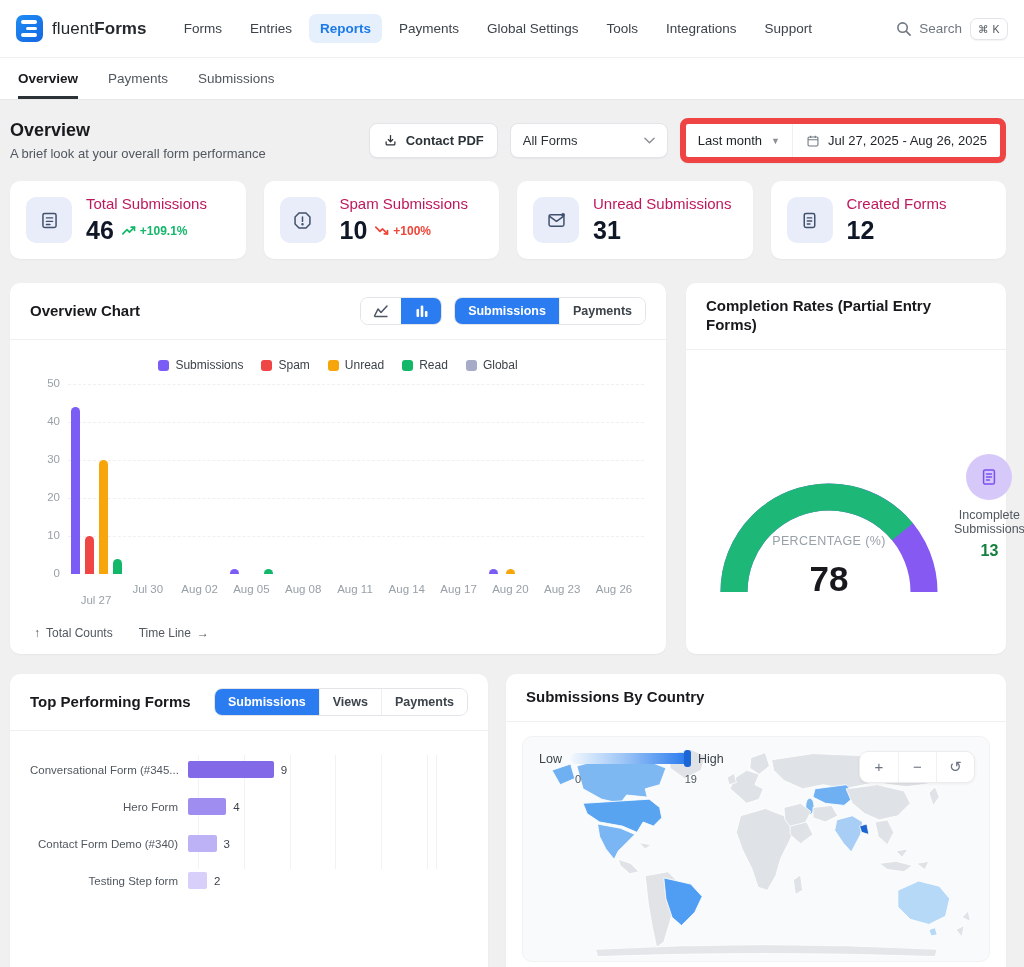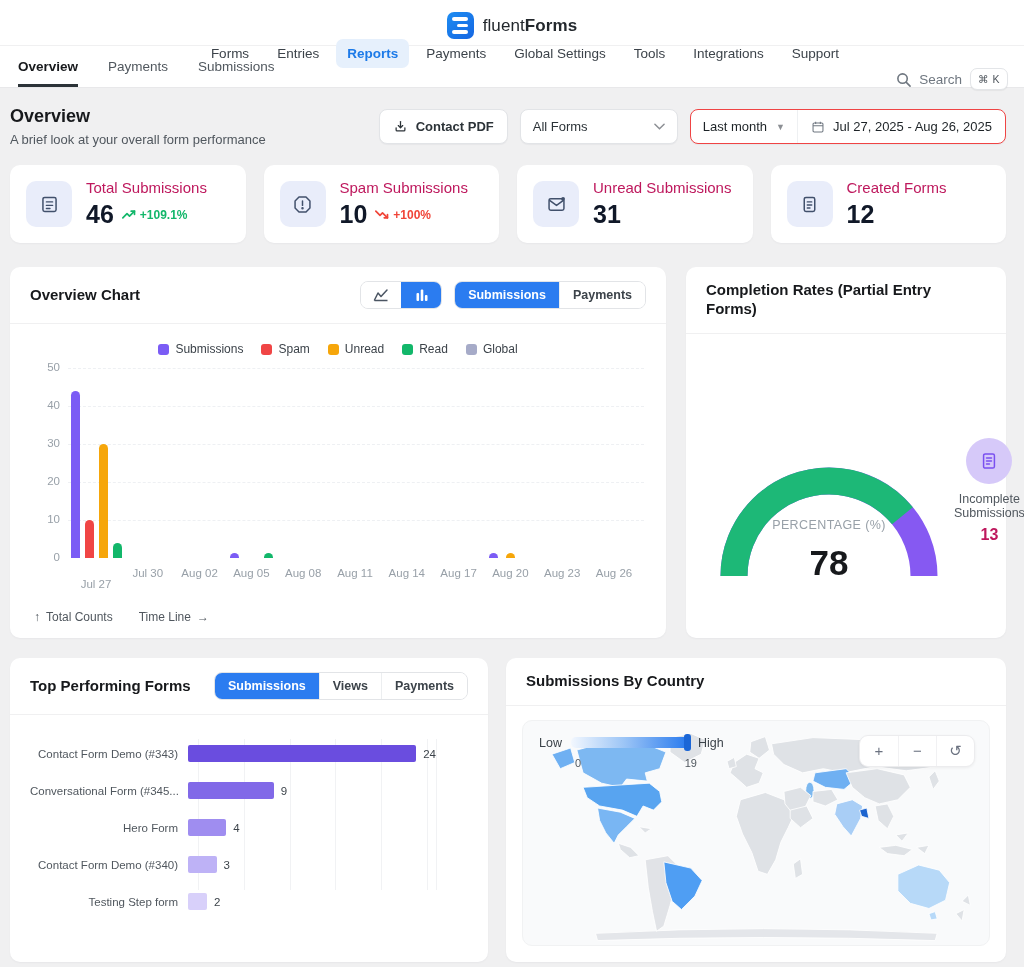--- a/index.html
+++ b/index.html
@@ -1,19 +1,19 @@
 <!DOCTYPE html>
 <html><head>
 <meta charset="utf-8">
 <style>
   * { box-sizing: border-box; margin: 0; padding: 0; }
   html,body { width:1024px; background:#f0f0f1; font-family:"Liberation Sans",sans-serif; color:#1d2327; }
 
   
-  .topbar { display:flex; align-items:center; height:46px; background:#fff; padding:12px 16px; border-bottom:1px solid #f0f0f1;flex-direction:column; }
+  .topbar { display:flex; align-items:center; height:58px; background:#fff; padding:6px 16px; border-bottom:1px solid #f0f0f1; }
   .brand { display:flex; align-items:center; gap:9px; }
   .logo { width:27px; height:27px; border-radius:7px; background:linear-gradient(140deg,#1e8df2,#1566e2); display:flex; flex-direction:column; justify-content:center; gap:3px; padding:0 5px; }
   .logo i { display:block; height:3.5px; border-radius:2px; background:#fff; }
   .logo i:nth-child(1){ width:16px; } .logo i:nth-child(2){ width:11px; margin-left:5px;} .logo i:nth-child(3){ width:16px; }
   .brand-text { font-size:17px; color:#23282d; letter-spacing:.1px; }
   .brand-text b { font-weight:700; }
   .mainnav { display:flex; align-items:center; gap:6px; margin-left:26px; }
   .navitem { font-size:13.5px; font-weight:500; color:#3c434a; padding:7px 11px; border-radius:7px; cursor:pointer; text-decoration:none; white-space:nowrap; }
   .navitem.active { background:#e6f0fc; color:#1c7ae8; font-weight:600; }
   .searchbox { margin-left:auto; display:flex; align-items:center; gap:8px; color:#6f7780; font-size:13.5px; cursor:pointer; }
@@ -26,21 +26,21 @@
 
   
   .content { padding:16px 18px 16px 10px; }
   .page-head { display:flex; justify-content:space-between; align-items:center; margin:2px 0 18px; }
   .page-title { font-size:18px; font-weight:700; color:#17191c; }
   .page-sub { font-size:13px; color:#50575e; margin-top:5px; }
   .head-controls { display:flex; align-items:center; gap:12px; }
   .btn-white { display:flex; align-items:center; gap:8px; background:#fff; border:1px solid #e2e4e7; border-radius:8px; padding:9px 13px; font-size:13px; font-weight:600; color:#2c3338; cursor:pointer; box-shadow:0 1px 1px rgba(16,24,40,.04); }
   .select { display:flex; align-items:center; justify-content:space-between; gap:10px; background:#fff; border:1px solid #e2e4e7; border-radius:8px; padding:9px 12px; font-size:13px; color:#2c3338; cursor:pointer; box-shadow:0 1px 1px rgba(16,24,40,.04); }
   .select.forms { width:158px; }
-  .daterange { display:flex; align-items:stretch; background:#fff; border:1px solid #ef4444; border-radius:8px; overflow:hidden; box-shadow:0 1px 1px rgba(16,24,40,.04); }
+  .daterange { display:flex; align-items:stretch; background:#fff; border:6px solid #ef4444; border-radius:8px; overflow:hidden; box-shadow:0 1px 1px rgba(16,24,40,.04); }
   .daterange .preset { display:flex; align-items:center; gap:9px; padding:9px 12px; font-size:13px; border-right:1px solid #eef0f2; cursor:pointer; }
   .daterange .dates { display:flex; align-items:center; gap:8px; padding:9px 13px; font-size:13px; cursor:pointer; }
   .tri { font-size:9px; color:#8c8f94; }
 
   
   .stats-grid { display:grid; grid-template-columns:repeat(4,1fr); gap:18px; margin-bottom:24px; }
   .stat-card { background:#fff; border-radius:10px; padding:14px 16px; display:flex; gap:14px; align-items:center; box-shadow:0 1px 2px rgba(16,24,40,.04); }
   .stat-icon { width:46px; height:46px; flex:none; border-radius:10px; background:#e9edfa; display:flex; align-items:center; justify-content:center; }
   .stat-label { font-size:15px; color:#be185d; font-weight:500; }
   .stat-valrow { display:flex; align-items:center; gap:8px; margin-top:4px; }
@@ -82,21 +82,21 @@
   .gauge-wrap { position:relative; width:250px; height:148px; margin-top:48px; }
   .gauge-label { position:absolute; left:0; right:0; top:82px; text-align:center; font-size:12.5px; color:#98a0a8; letter-spacing:.4px; }
   .gauge-value { position:absolute; left:0; right:0; top:98px; text-align:center; font-size:35px; font-weight:700; color:#17191c;margin-top:9px; }
   .cr-divider { width:100%; border-top:1px solid #efeff1; margin-top:42px; }
   .cr-foot { display:grid; grid-template-columns:1fr 1fr; width:100%; padding:16px 0 6px; }
   .cr-cell { display:flex; flex-direction:column; align-items:center; gap:8px; text-align:center; }
   .cr-cell + .cr-cell { border-left:1px solid #e9e9ec; }
   .cr-circle { width:46px; height:46px; border-radius:50%; display:flex; align-items:center; justify-content:center; }
   .cr-circle.purple { background:#d6c9f9; } .cr-circle.green { background:#c2ecd8; }
   .cr-lab { font-size:12.5px; color:#50575e; }
-  .cr-val { font-size:16px; font-weight:700; color:#be185d; margin-top:-2px; }
+  .cr-val { font-size:16px; font-weight:700; color:#15803d; margin-top:-2px; }
 
   
   .tpf-body { padding:20px 20px 12px; }
   .tpf-chart { position:relative; }
   .tpf-gridlayer { position:absolute; left:168px; right:32px; top:4px; bottom:30px; }
   .tpf-vline { position:absolute; top:0; bottom:0; width:1px; background:#f1f2f4; }
   .tpf-row { display:flex; align-items:center; height:37px; position:relative; }
   .tpf-label { width:158px; flex:none; text-align:right; font-size:11.5px; color:#50575e; padding-right:10px; white-space:nowrap; overflow:hidden; }
   .tpf-track { flex:1; margin-right:32px; display:flex; align-items:center; }
   .tpf-bar { height:17px; border-radius:2px; cursor:pointer; }
@@ -431,27 +431,20 @@
               <span class="tpf-vline" style="left: 0%;"></span>
               <span class="tpf-vline" style="left: 19.2308%;"></span>
               <span class="tpf-vline" style="left: 38.4615%;"></span>
               <span class="tpf-vline" style="left: 57.6923%;"></span>
               <span class="tpf-vline" style="left: 76.9231%;"></span>
               <span class="tpf-vline" style="left: 96.1538%;"></span>
               <span class="tpf-vline" style="left: 100%;"></span>
             </div>
           <div id="tpf-rows">
               <div class="tpf-row">
-                <div class="tpf-label">Contact Form Demo (#343)</div>
-                <div class="tpf-track">
-                  <div class="tpf-bar" style="width: 92.3077%; background: rgb(106, 77, 223);"></div>
-                  <span class="tpf-val">24</span>
-                </div>
-              </div>
-              <div class="tpf-row">
                 <div class="tpf-label">Conversational Form (#345...</div>
                 <div class="tpf-track">
                   <div class="tpf-bar" style="width: 34.6154%; background: rgb(129, 105, 232);"></div>
                   <span class="tpf-val">9</span>
                 </div>
               </div>
               <div class="tpf-row">
                 <div class="tpf-label">Hero Form</div>
                 <div class="tpf-track">
                   <div class="tpf-bar" style="width: 15.3846%; background: rgb(159, 141, 240);"></div>

